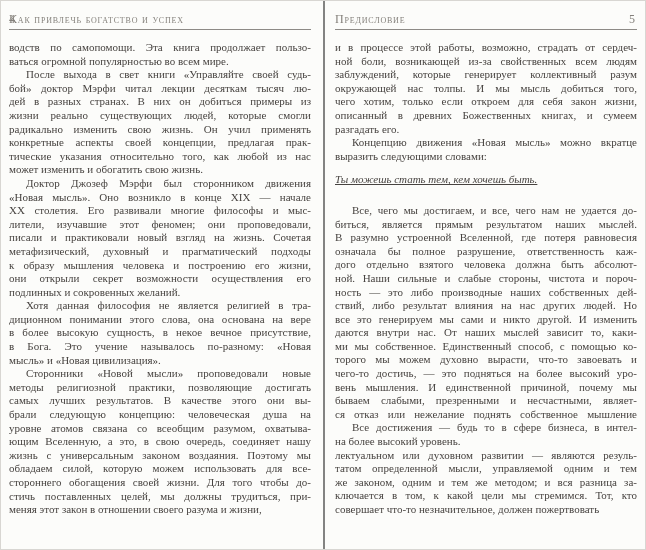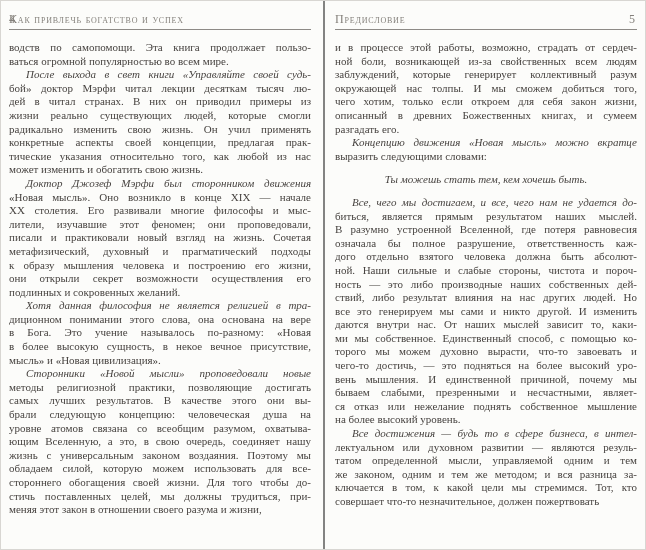--- a/index.html
+++ b/index.html
@@ -49,63 +49,64 @@
     text-align: justify;
   }
   .line {
     height: 13.6px;
     line-height: 13.6px;
     overflow: hidden;
     text-align: justify;
     text-align-last: justify;
   }
   .line.lastline { text-align-last: left; }
-  .line.indent { text-indent: 17px; font-style: italic; }
+  .line.indent { text-indent: 17px; }
   .quote {
     height: 13.6px;
     line-height: 13.6px;
-    text-align: center;
+    text-align: left;
     font-style: italic;
-    margin: 10px 0 9px 0;
+    margin: 10px 0 17px 0;
+    text-decoration: underline;
   }
 </style>
 </head>
 <body>
 
 <div class="spread">
 
   <div class="page left">
     <div class="pg-header">
       <span class="pg-num num-left">4</span>
       <span class="pg-title">Как привлечь богатство и успех</span>
     </div>
     <div class="pg-body">
         <div class="line">водств по самопомощи. Эта книга продолжает пользо-</div>
         <div class="line lastline">ваться огромной популярностью во всем мире.</div>
         <div class="line indent">После выхода в свет книги «Управляйте своей судь-</div>
         <div class="line">бой» доктор Мэрфи читал лекции десяткам тысяч лю-</div>
-        <div class="line">дей в читал странах. В них он приводил примеры из</div>
+        <div class="line">дей в разных странах. В них он добиться примеры из</div>
         <div class="line">жизни реально существующих людей, которые смогли</div>
         <div class="line">радикально изменить свою жизнь. Он учил применять</div>
         <div class="line">конкретные аспекты своей концепции, предлагая прак-</div>
         <div class="line">тические указания относительно того, как любой из нас</div>
         <div class="line lastline">может изменить и обогатить свою жизнь.</div>
         <div class="line indent">Доктор Джозеф Мэрфи был сторонником движения</div>
         <div class="line">«Новая мысль». Оно возникло в конце XIX — начале</div>
         <div class="line">XX столетия. Его развивали многие философы и мыс-</div>
         <div class="line">лители, изучавшие этот феномен; они проповедовали,</div>
         <div class="line">писали и практиковали новый взгляд на жизнь. Сочетая</div>
         <div class="line">метафизический, духовный и прагматический подходы</div>
         <div class="line">к образу мышления человека и построению его жизни,</div>
         <div class="line">они открыли секрет возможности осуществления его</div>
         <div class="line lastline">подлинных и сокровенных желаний.</div>
         <div class="line indent">Хотя данная философия не является религией в тра-</div>
         <div class="line">диционном понимании этого слова, она основана на вере</div>
+        <div class="line">в более высокую сущность, в некое вечное присутствие,</div>
         <div class="line">в Бога. Это учение называлось по-разному: «Новая</div>
-        <div class="line">в более высокую сущность, в некое вечное присутствие,</div>
         <div class="line lastline">мысль» и «Новая цивилизация».</div>
         <div class="line indent">Сторонники «Новой мысли» проповедовали новые</div>
         <div class="line">методы религиозной практики, позволяющие достигать</div>
         <div class="line">самых лучших результатов. В качестве этого они вы-</div>
         <div class="line">брали следующую концепцию: человеческая душа на</div>
         <div class="line">уровне атомов связана со всеобщим разумом, охватыва-</div>
         <div class="line">ющим Вселенную, а это, в свою очередь, соединяет нашу</div>
         <div class="line">жизнь с универсальным законом воздаяния. Поэтому мы</div>
         <div class="line">обладаем силой, которую можем использовать для все-</div>
         <div class="line">стороннего обогащения своей жизни. Для того чтобы до-</div>
@@ -118,21 +119,21 @@
 
   <div class="page right">
     <div class="pg-header">
       <span class="pg-title">Предисловие</span>
       <span class="pg-num num-right">5</span>
     </div>
     <div class="pg-body">
         <div class="line">и в процессе этой работы, возможно, страдать от сердеч-</div>
         <div class="line">ной боли, возникающей из-за свойственных всем людям</div>
         <div class="line">заблуждений, которые генерирует коллективный разум</div>
-        <div class="line">окружающей нас толпы. И мы сможем добиться того,</div>
+        <div class="line">окружающей нас толпы. И мы мысль добиться того,</div>
         <div class="line">чего хотим, только если откроем для себя закон жизни,</div>
         <div class="line">описанный в древних Божественных книгах, и сумеем</div>
         <div class="line lastline">разгадать его.</div>
         <div class="line indent">Концепцию движения «Новая мысль» можно вкратце</div>
         <div class="line lastline">выразить следующими словами:</div>
         <div class="quote">Ты можешь стать тем, кем хочешь быть.</div>
         <div class="line indent">Все, чего мы достигаем, и все, чего нам не удается до-</div>
         <div class="line">биться, является прямым результатом наших мыслей.</div>
         <div class="line">В разумно устроенной Вселенной, где потеря равновесия</div>
         <div class="line">означала бы полное разрушение, ответственность каж-</div>
@@ -141,22 +142,22 @@
         <div class="line">ность — это либо производные наших собственных дей-</div>
         <div class="line">ствий, либо результат влияния на нас других людей. Но</div>
         <div class="line">все это генерируем мы сами и никто другой. И изменить</div>
         <div class="line">даются внутри нас. От наших мыслей зависит то, каки-</div>
         <div class="line">ми мы собственное. Единственный способ, с помощью ко-</div>
         <div class="line">торого мы можем духовно вырасти, что-то завоевать и</div>
         <div class="line">чего-то достичь, — это подняться на более высокий уро-</div>
         <div class="line">вень мышления. И единственной причиной, почему мы</div>
         <div class="line">бываем слабыми, презренными и несчастными, являет-</div>
         <div class="line">ся отказ или нежелание поднять собственное мышление</div>
+        <div class="line indent">Все достижения — будь то в сфере бизнеса, в интел-</div>
         <div class="line lastline">на более высокий уровень.</div>
-        <div class="line indent">Все достижения — будь то в сфере бизнеса, в интел-</div>
         <div class="line">лектуальном или духовном развитии — являются резуль-</div>
         <div class="line">татом определенной мысли, управляемой одним и тем</div>
         <div class="line">же законом, одним и тем же методом; и вся разница за-</div>
         <div class="line">ключается в том, к какой цели мы стремимся. Тот, кто</div>
         <div class="line lastline">совершает что-то незначительное, должен пожертвовать</div>
       </div>
   </div>
 
 </div>
 

